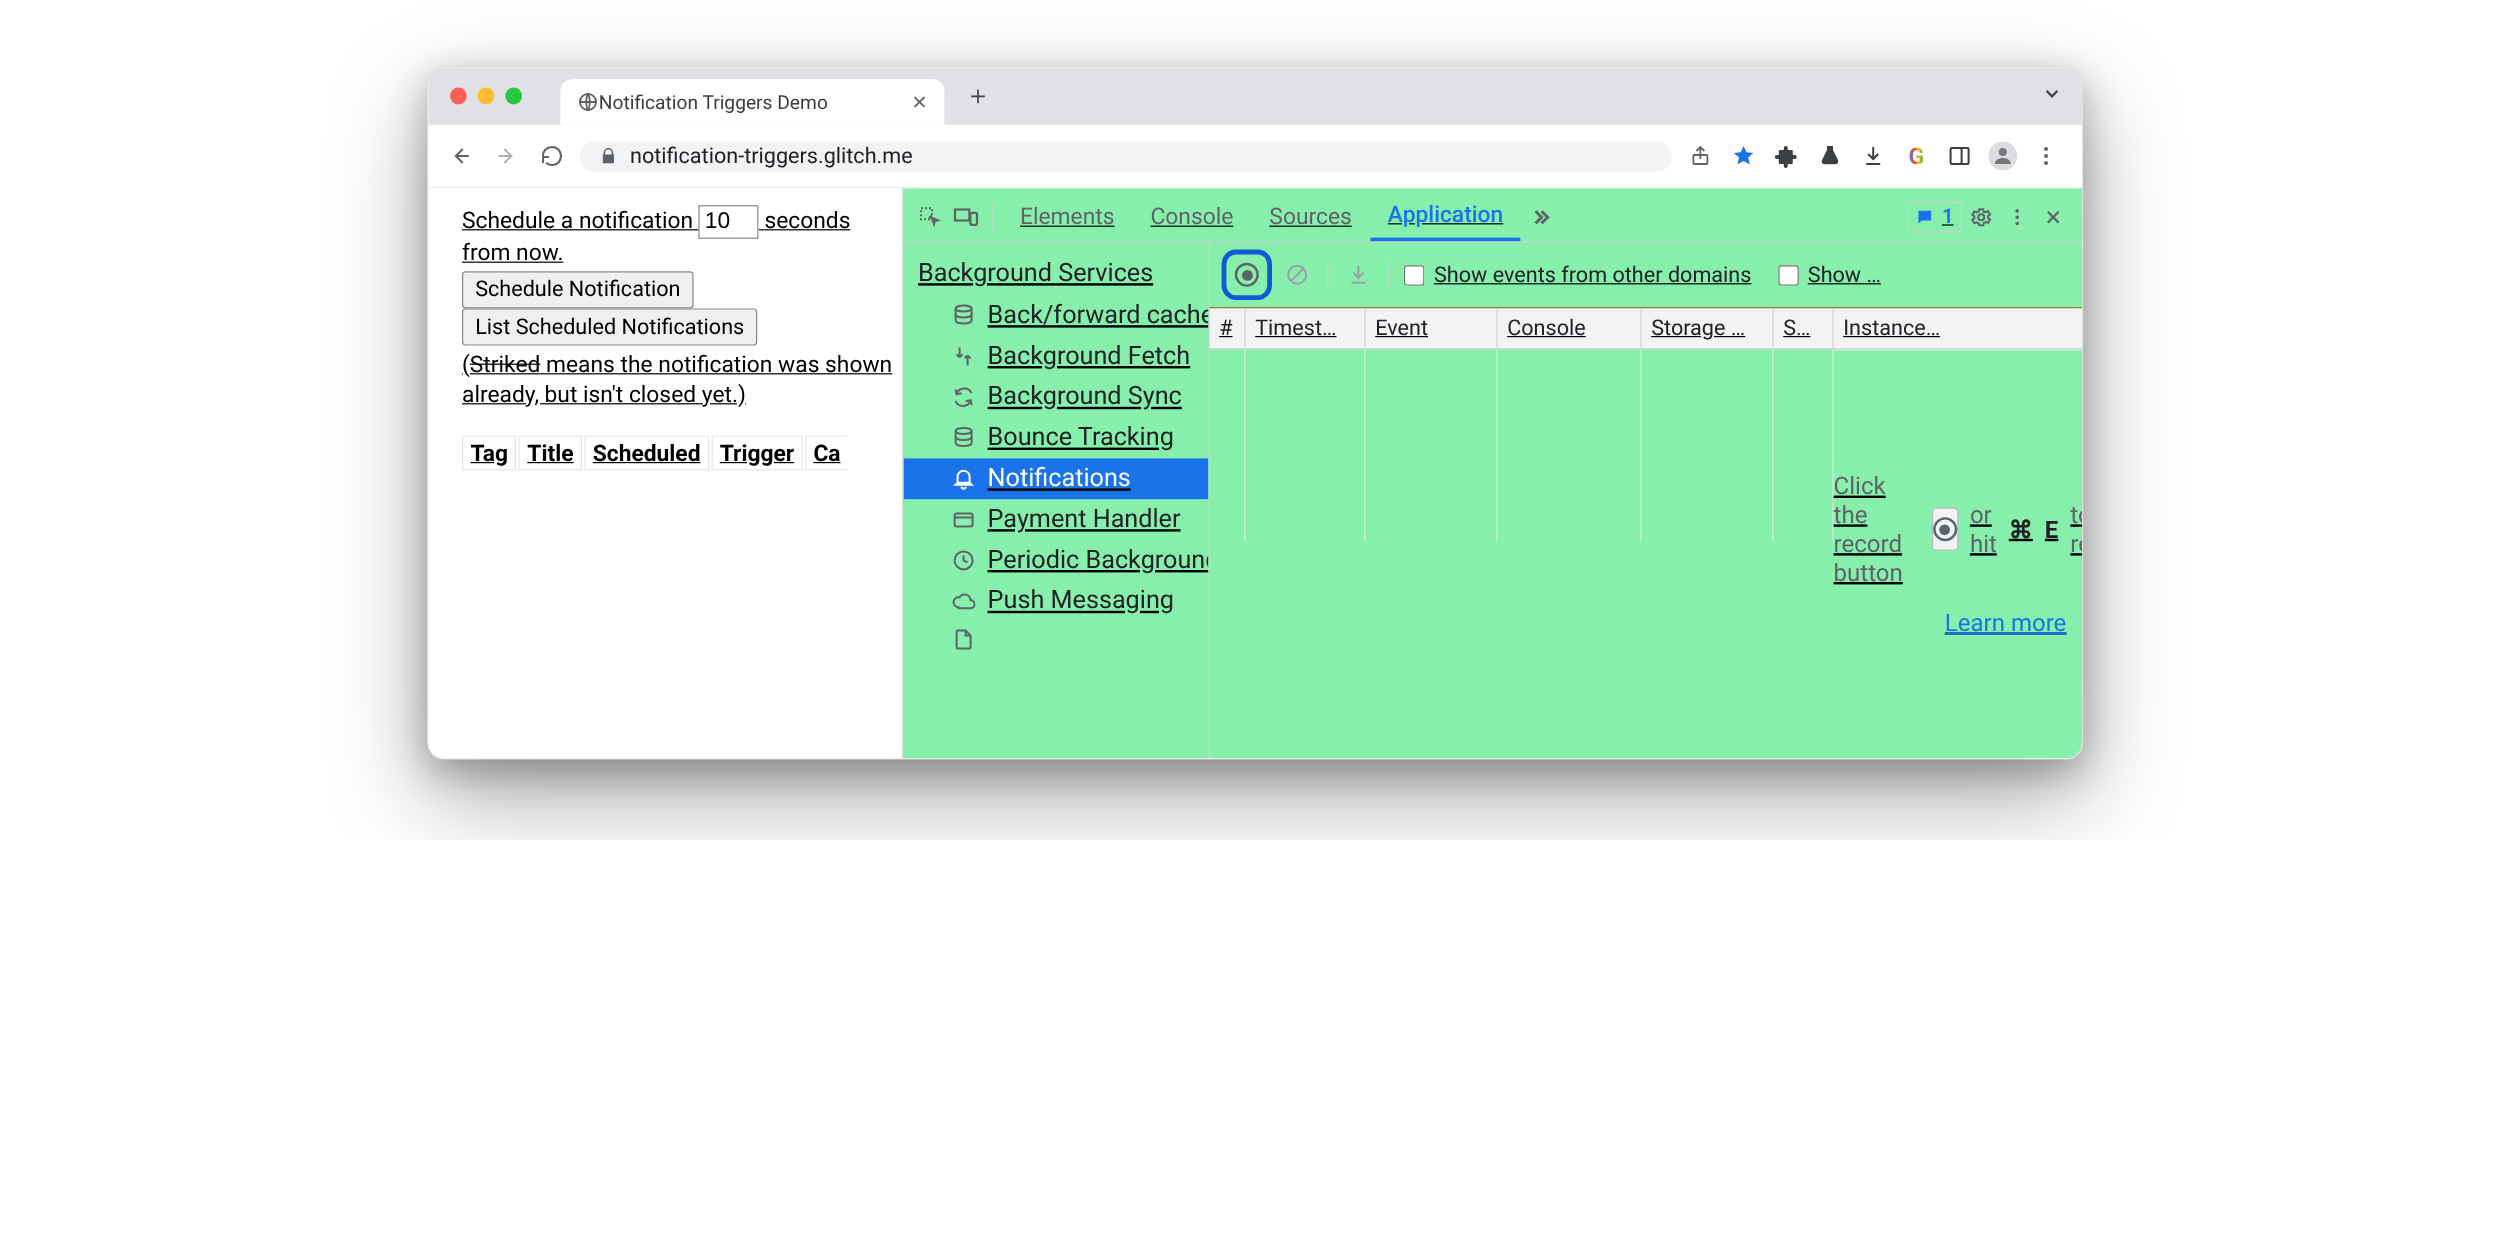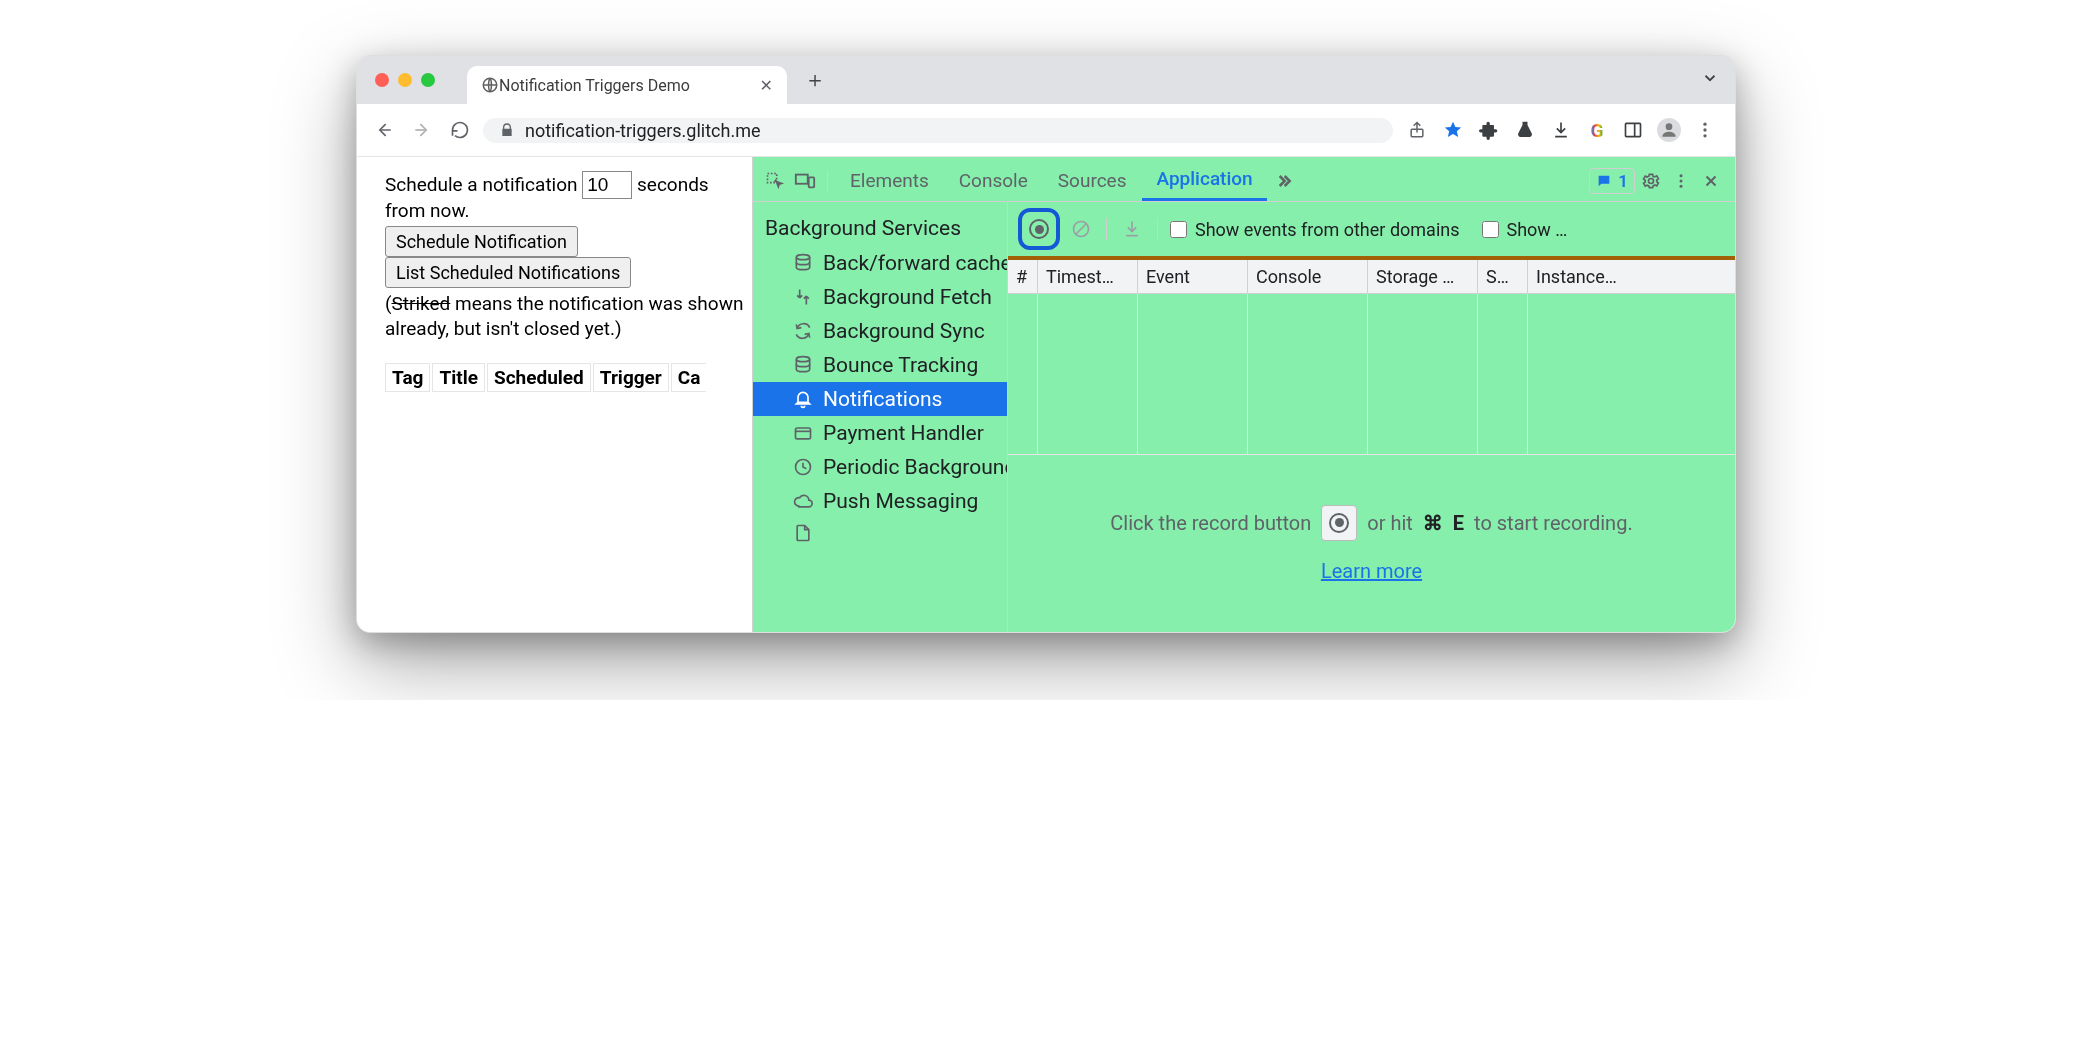--- a/index.html
+++ b/index.html
@@ -86,20 +86,21 @@
   .right-icons{display:flex;align-items:center;gap:4px; padding-right:2px;}
   .right-icons .tb-icon{width:32px;height:32px}
   .avatar{width:24px;height:24px;border-radius:50%;background:#dadce0;display:flex;align-items:center;justify-content:center}
   .tb-icon.g-logo span{font-weight:700;font-size:19px;}
 
   
   .content {
     display:flex;
     height: 475px;
     background:#fff;
+    text-decoration:underline;
   }
   .page-pane{
     width:395px;
     padding:14px 4px 10px 28px;
     font-size:19px;
     color:#000;
     overflow:hidden;
     white-space:normal;
   }
   .page-pane .row1{margin-bottom:4px;}
@@ -165,21 +166,21 @@
     white-space:nowrap; overflow:hidden;
     color:#202124;
   }
   .tree-item svg{width:20px;height:20px;flex:0 0 auto;color:#5f6368}
   .tree-item.sel{background:#1a73e8;color:#fff}
   .tree-item.sel svg{color:#fff}
 
   .dt-main{flex:1;display:flex;flex-direction:column;min-width:0}
   .dt-toolbar{
     display:flex;align-items:center;gap:8px;
-    padding:6px 10px; border-bottom:4px solid #a16207;
+    padding:6px 10px; border-bottom:1px solid #a16207;
     font-size:18px;color:#202124;
     min-height:44px;
   }
   .rec-wrap{
     border:4px solid #1558d6; border-radius:12px; padding:2px;
     display:inline-flex;
   }
   .rec-btn{
     width:30px;height:30px;border-radius:6px;
     display:flex;align-items:center;justify-content:center;
@@ -192,21 +193,21 @@
   .dt-toolbar .ic{color:#9aa0a6;display:flex;align-items:center;width:26px;height:26px;justify-content:center}
   .dt-toolbar .divider{width:1px;height:22px;background:#d0d0d0;margin:0 4px}
   .cb{display:flex;align-items:center;gap:8px;white-space:nowrap}
   .cb input{width:17px;height:17px}
   .dt-table-head{
     display:flex;background:#f1f3f4;border-bottom:1px solid #d0d0d0;
     font-size:18px;color:#202124;
   }
   .dt-table-head .col{padding:6px 8px;border-right:1px solid #d0d0d0;white-space:nowrap;overflow:hidden;text-overflow:ellipsis}
   .dt-table-head .col:last-child{border-right:0}
-  .dt-table-body{flex:1;display:flex;flex-direction:column}
+  .dt-table-body{flex:1;display:flex;flex-direction:row}
   .cell-grid{display:flex;height:160px}
   .cell-grid .col{border-right:1px solid #e5e5e5}
   .cell-grid .col:last-child{border-right:0}
   .empty-msg{
     flex:1; display:flex; flex-direction:column; align-items:center; justify-content:center;
     gap:18px; font-size:20px; color:#5f6368;
     border-top:1px solid #e5e5e5;
   }
   .empty-msg .line{display:flex;align-items:center;gap:10px}
   .rec-chip{

